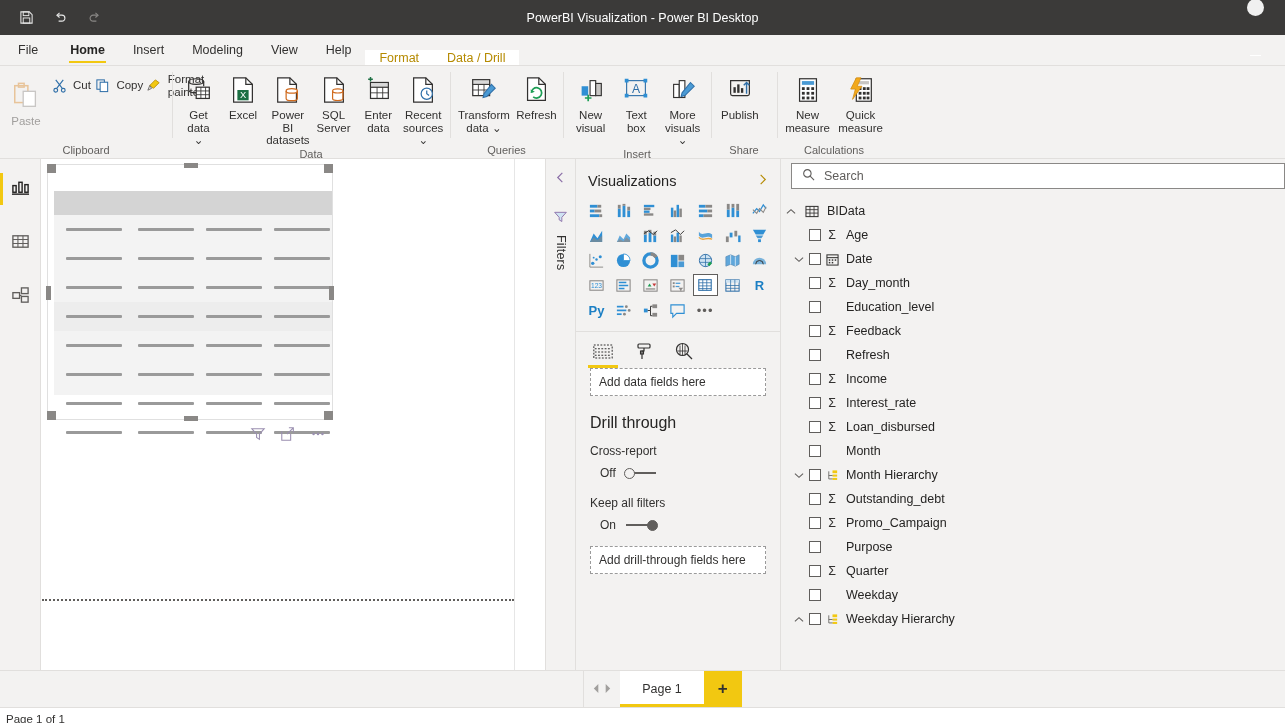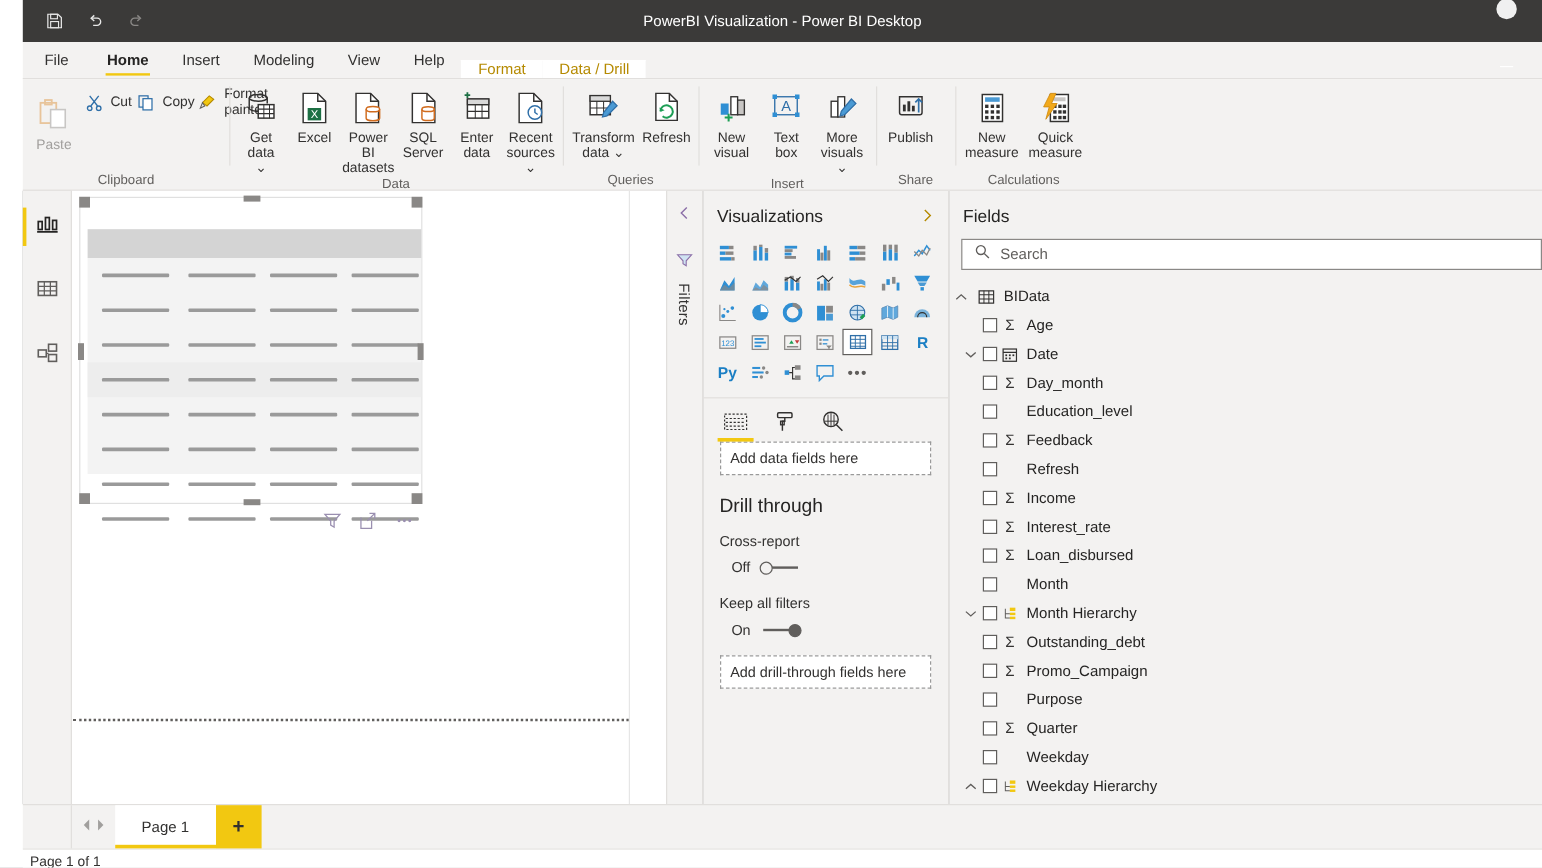--- a/index.html
+++ b/index.html
@@ -3,21 +3,21 @@
 <meta charset="utf-8">
 <style>
   * { box-sizing: border-box; margin: 0; padding: 0; }
   html, body {
     width: 1285px; height: 723px;
     font-family: "Liberation Sans", sans-serif;
     background: #ffffff;
     overflow: hidden;
     -webkit-font-smoothing: antialiased;
   }
-  .app { position: relative; width: 1285px; height: 723px; padding-left: 19px; }
+  .app { position: relative; width: 1285px; height: 723px; }
 
   
   .titlebar {
     height: 35px; background: #3b3a39; color: #ffffff;
     display: flex; align-items: center; position: relative;
   }
   .tb-icons { display: flex; align-items: center; gap: 6px; padding-left: 12px; }
   .tb-ico {
     width: 28px; height: 26px; display: flex; align-items: center; justify-content: center;
     color: #e8e8e8;
@@ -216,21 +216,21 @@
   .f-row .sigma { font-size: 12.5px; color: #323130; }
   .f-row .flabel { margin-left: 3px; }
   .f-row.table-row { padding-left: 0; }
   .f-row.table-row .tname { margin-left: 4px; }
   .indent-0 { padding-left: 8px; }
   .indent-1 { padding-left: 8px; }
 
   
   .pagebar {
     height: 37px; background: #f3f2f1; border-top: 1px solid #e1dfdd;
-    display: flex; align-items: stretch;
+    display: flex; align-items: stretch; justify-content: center;
   }
   .pb-spacer { width: 41px; border-right: 1px solid #e1dfdd; }
   .pb-nav { display: flex; align-items: center; gap: 2px; padding: 0 8px; color: #a19f9d; font-size: 10px; }
   .pb-tab {
     display: flex; align-items: center; padding: 0 22px; font-size: 12.5px; color: #323130;
     background: #ffffff; position: relative;
   }
   .pb-tab.active::after {
     content: ""; position: absolute; left: 0; right: 0; bottom: 0; height: 3px; background: #f2c811;
   }
@@ -1041,23 +1041,20 @@
         <span class="toggle-state">On</span>
         <span class="tgl on">
             <span class="track"></span>
             <span class="knob"></span>
           </span>
       </div>
       <div class="dropzone" style="margin-top:14px">Add drill-through fields here</div>
     </div>
 
     <div class="fieldspane">
-      <div class="pane-head" style="padding-bottom:6px">
-        <span class="pane-title">Fields</span>
-      </div>
       <div class="search-box">
         <span>
           <svg width="13" height="13" viewBox="0 0 14 14">
               <circle cx="5.8" cy="5.8" r="4" fill="none" stroke="#605e5c" stroke-width="1.2"></circle>
               <path d="M8.8 8.8L13 13" stroke="#605e5c" stroke-width="1.2"></path>
             </svg>
         </span>
         <span class="ph">Search</span>
       </div>
 

